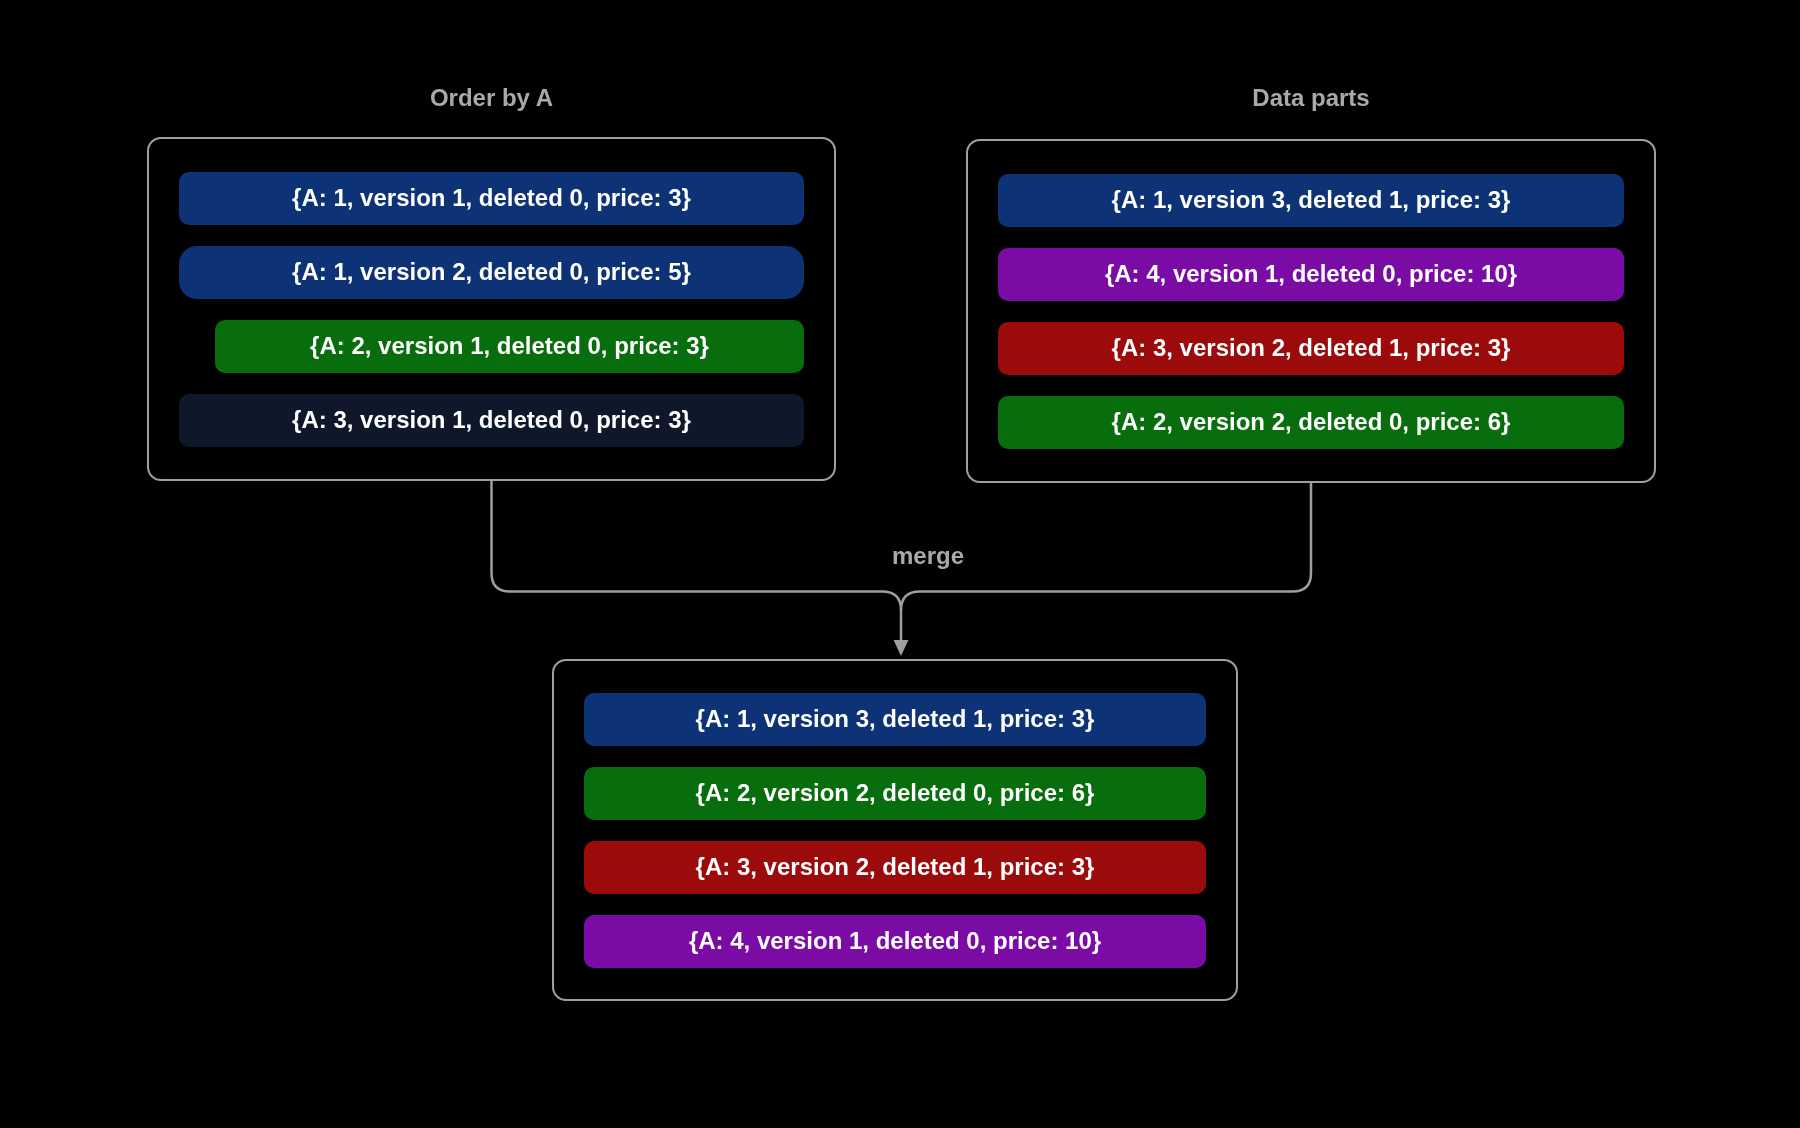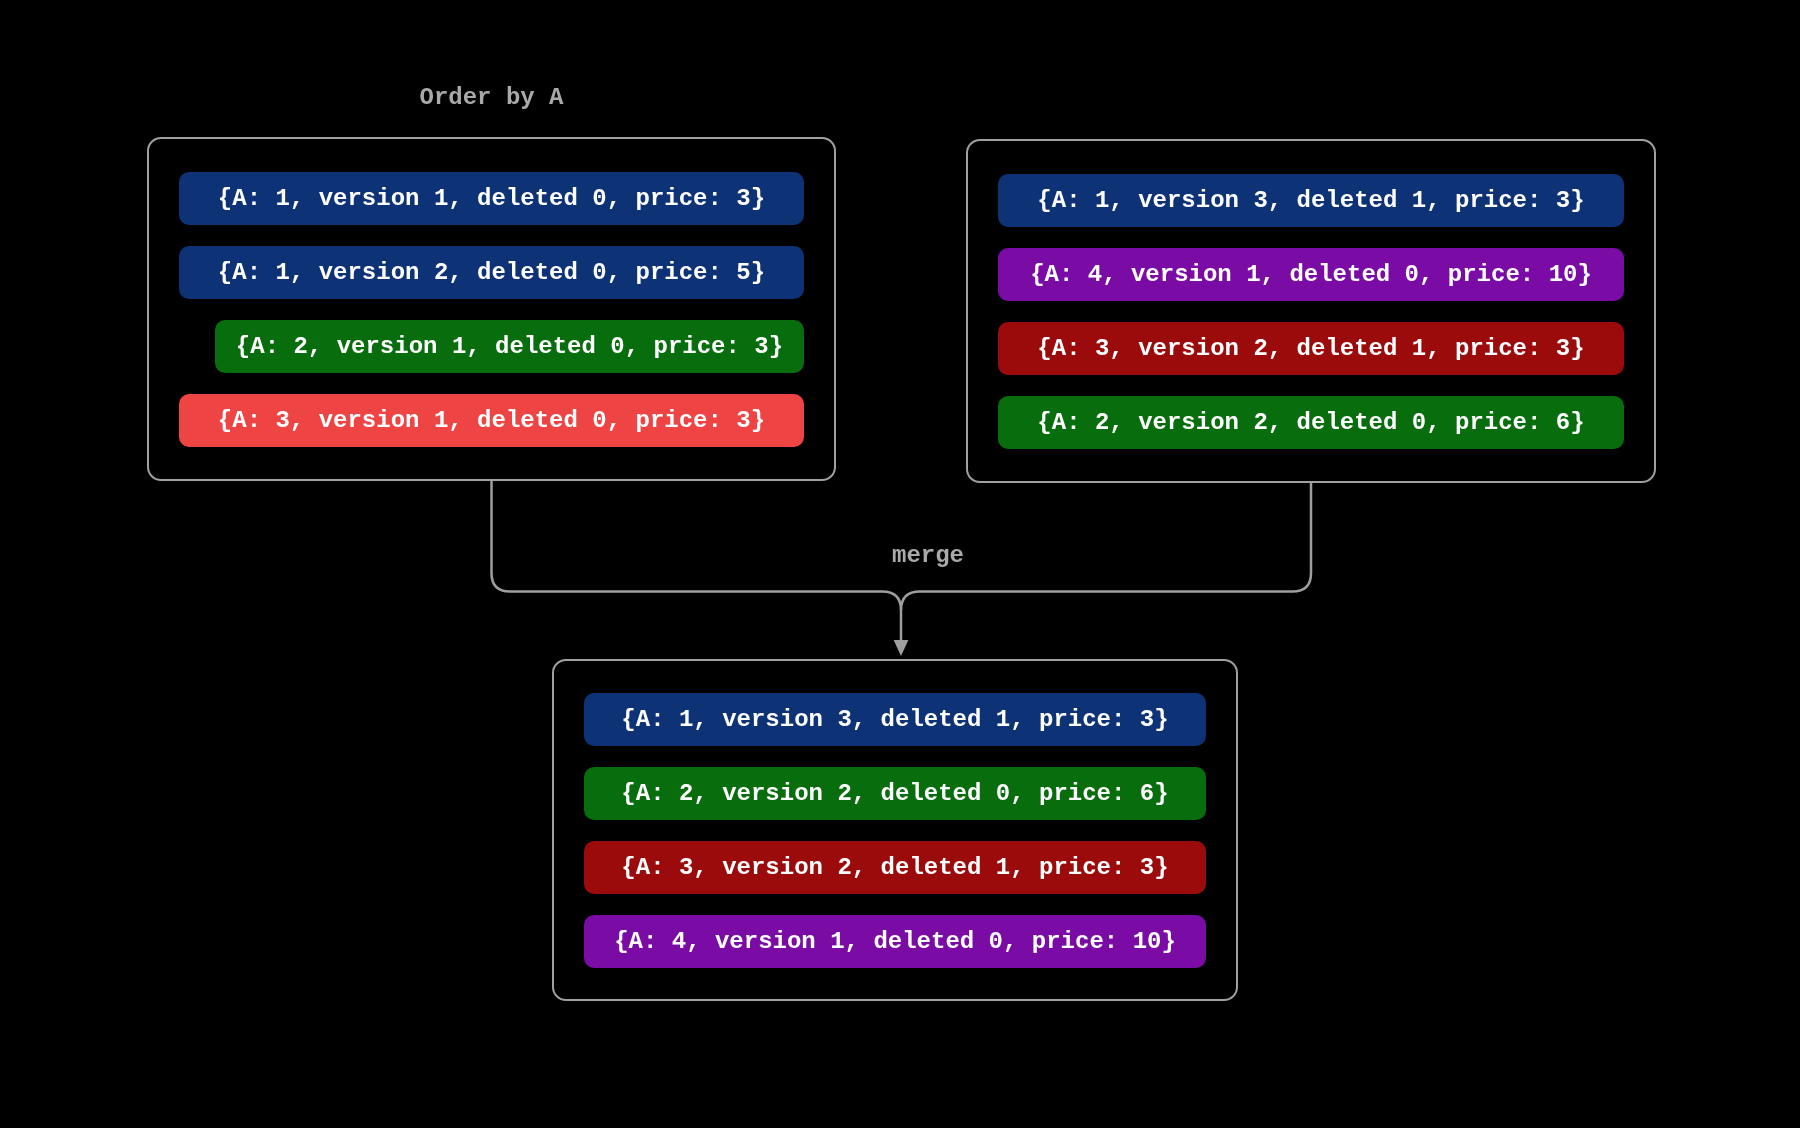--- a/index.html
+++ b/index.html
@@ -5,21 +5,21 @@
   html, body {
     margin: 0;
     padding: 0;
     background: #000;
   }
   .canvas {
     position: relative;
     width: 1756px;
     height: 1128px;
     background: var(--bg, #000);
-    font-family: Liberation Mono, monospace;
+    font-family: Liberation Sans, sans-serif;
     overflow: hidden;
   }
   .panel-title {
     position: absolute;
     color: var(--label, #a9a9a9);
     font-size: 24px;
     font-weight: bold;
     text-align: center;
     line-height: 28px;
   }
@@ -69,26 +69,27 @@
     line-height: 28px;
   }
 </style>
 </head>
 <body>
 
 <div class="canvas">
 
   <div class="panel-title" style="left:147px; top:84px; width:689px;">Order by A</div>
 
+  <div class="panel-title" style="left:966px; top:84px; width:690px;">Data parts</div>
 
   <div class="panel" style="left:147px; top:137px; width:689px; height:344px;text-align:right;">
     <div class="row" style="background: rgb(14, 50, 118);">{A: 1, version 1, deleted 0, price: 3}</div>
-    <div class="row" style="background: rgb(14, 50, 118);">{A: 1, version 2, deleted 0, price: 5}</div>
+    <div class="row" style="background: rgb(14, 50, 118); border-radius: 18px;">{A: 1, version 2, deleted 0, price: 5}</div>
     <div class="row" style="background: rgb(7, 109, 13); margin-left: 36px;">{A: 2, version 1, deleted 0, price: 3}</div>
-    <div class="row" style="background: #ef4444;">{A: 3, version 1, deleted 0, price: 3}</div>
+    <div class="row" style="background: #0f172a;">{A: 3, version 1, deleted 0, price: 3}</div>
   </div>
 
   <div class="panel" style="left:966px; top:139px; width:690px; height:344px;">
     <div class="row" style="background: rgb(14, 50, 118);">{A: 1, version 3, deleted 1, price: 3}</div>
     <div class="row" style="background: rgb(122, 12, 165);">{A: 4, version 1, deleted 0, price: 10}</div>
     <div class="row" style="background: rgb(155, 11, 11);">{A: 3, version 2, deleted 1, price: 3}</div>
     <div class="row" style="background: rgb(7, 109, 13);">{A: 2, version 2, deleted 0, price: 6}</div>
   </div>
 
   <svg class="connector" width="1800" height="1128" viewBox="0 0 1800 1128">

